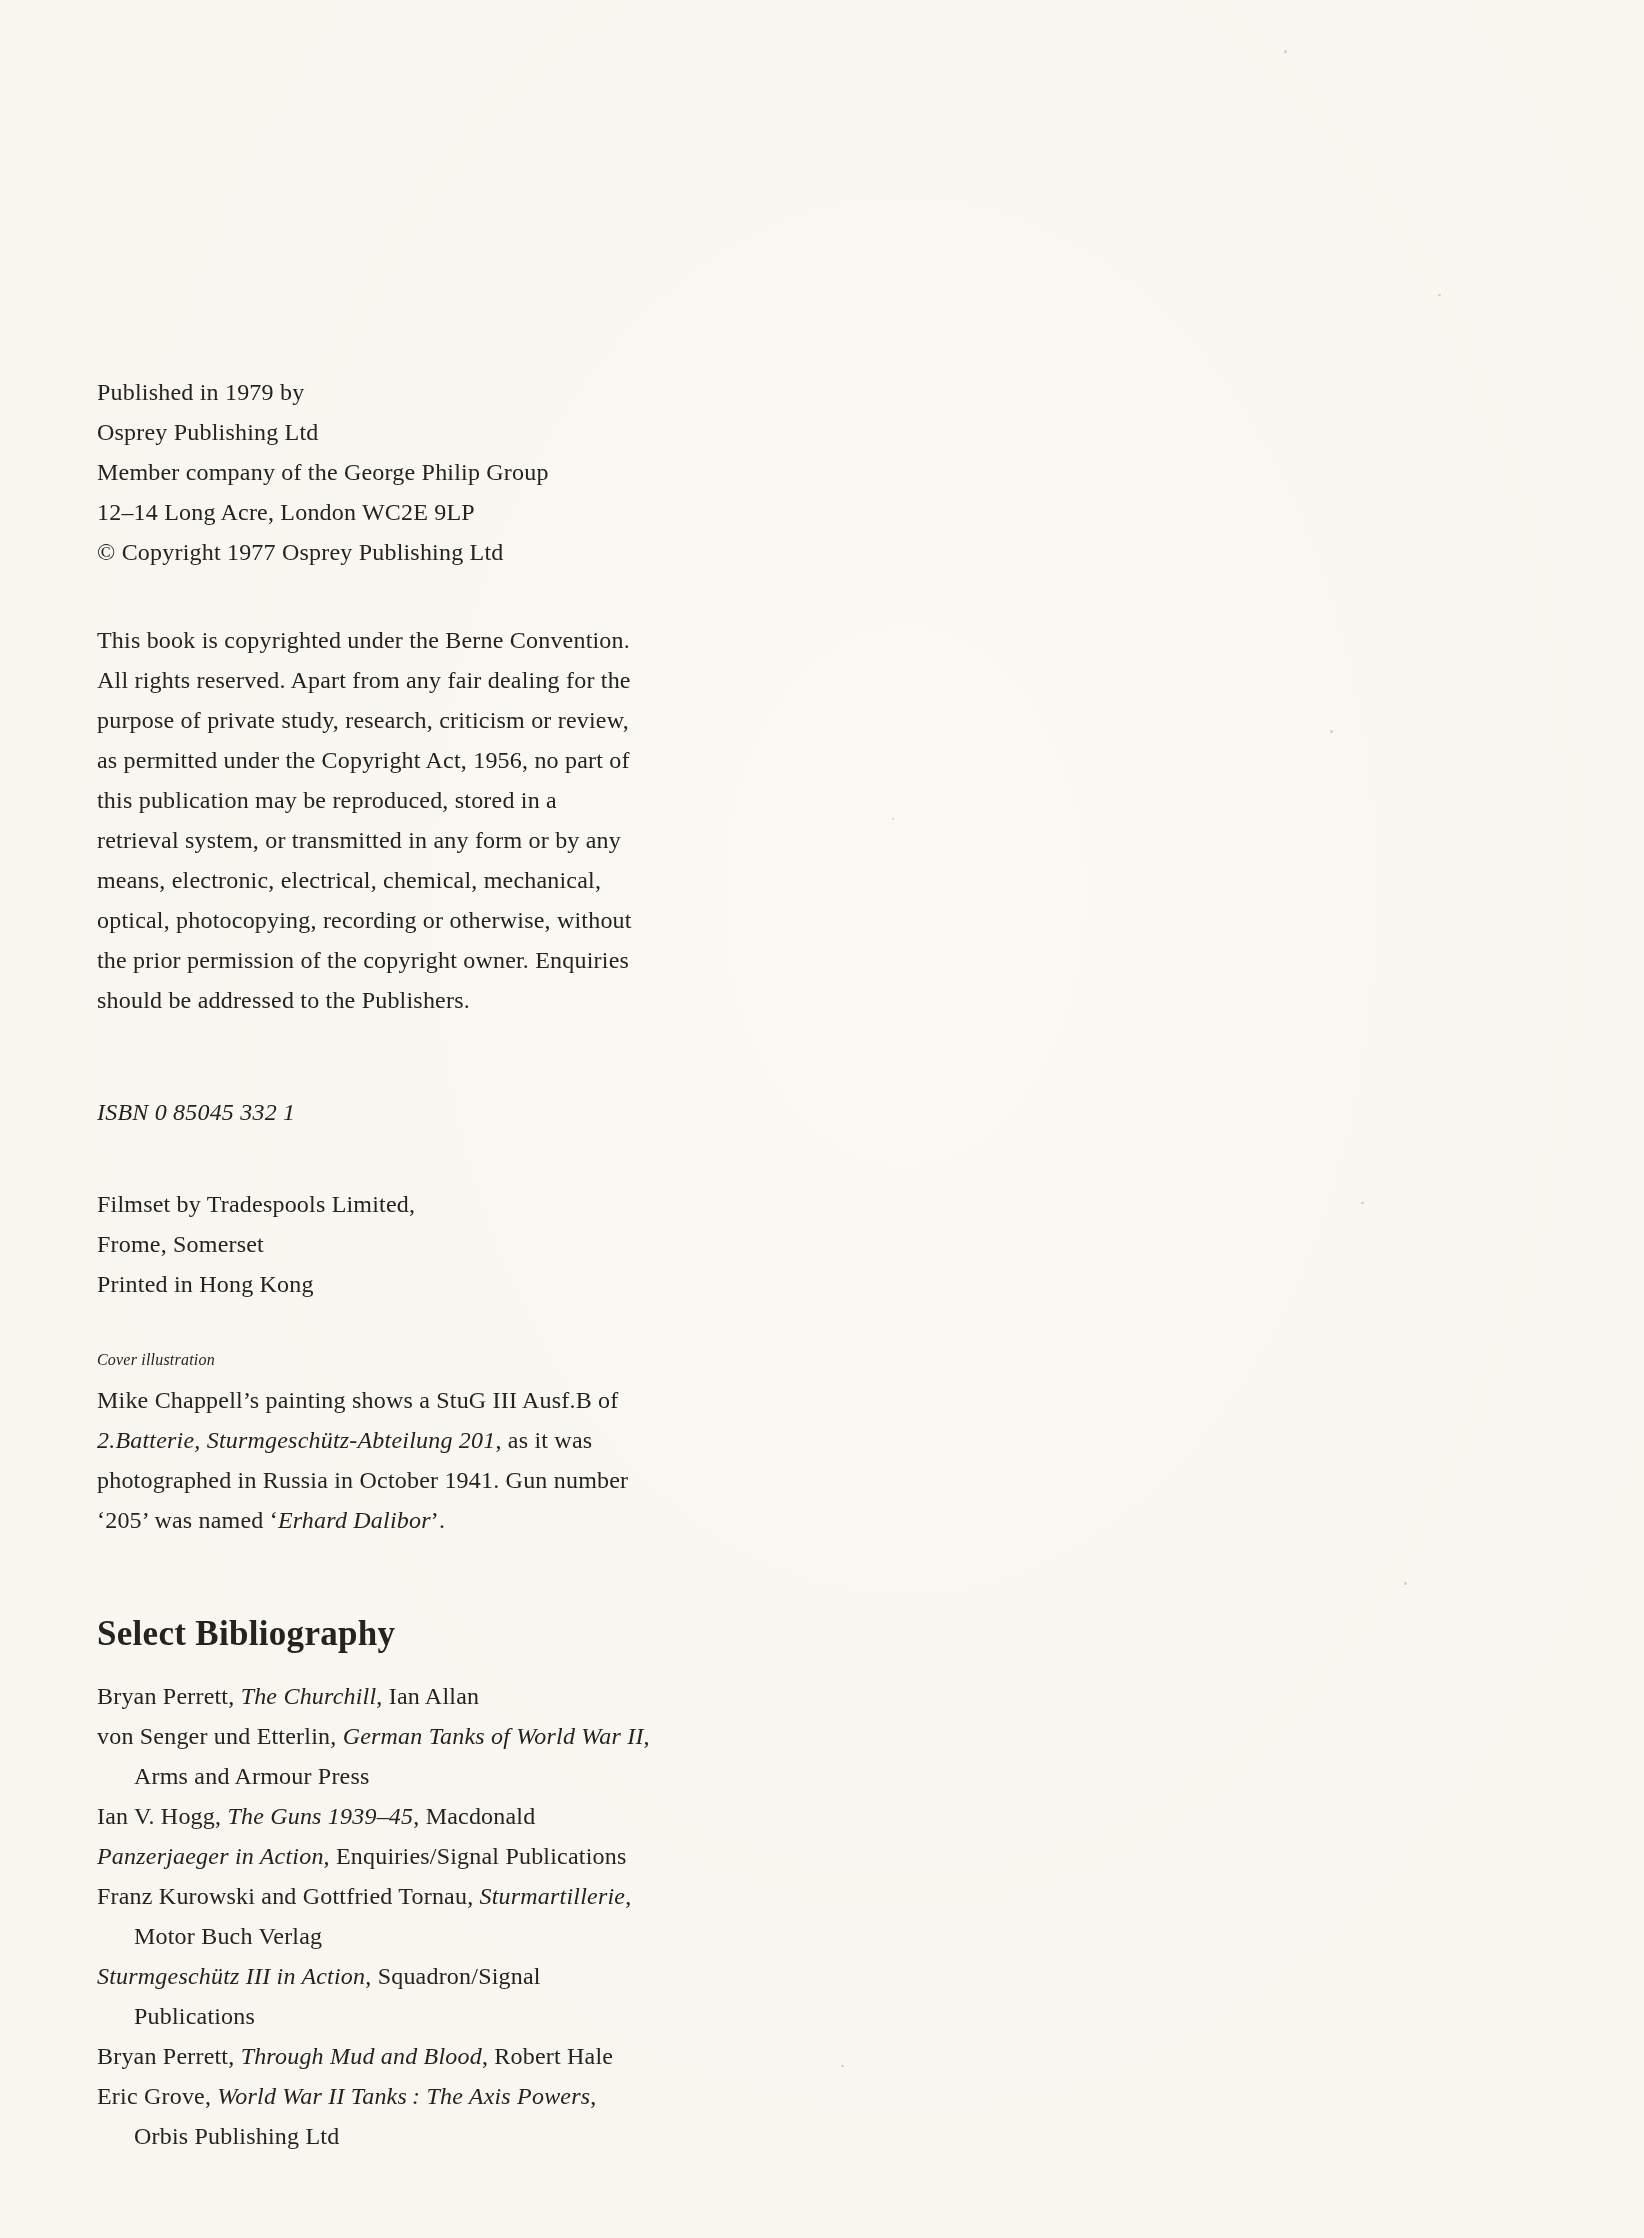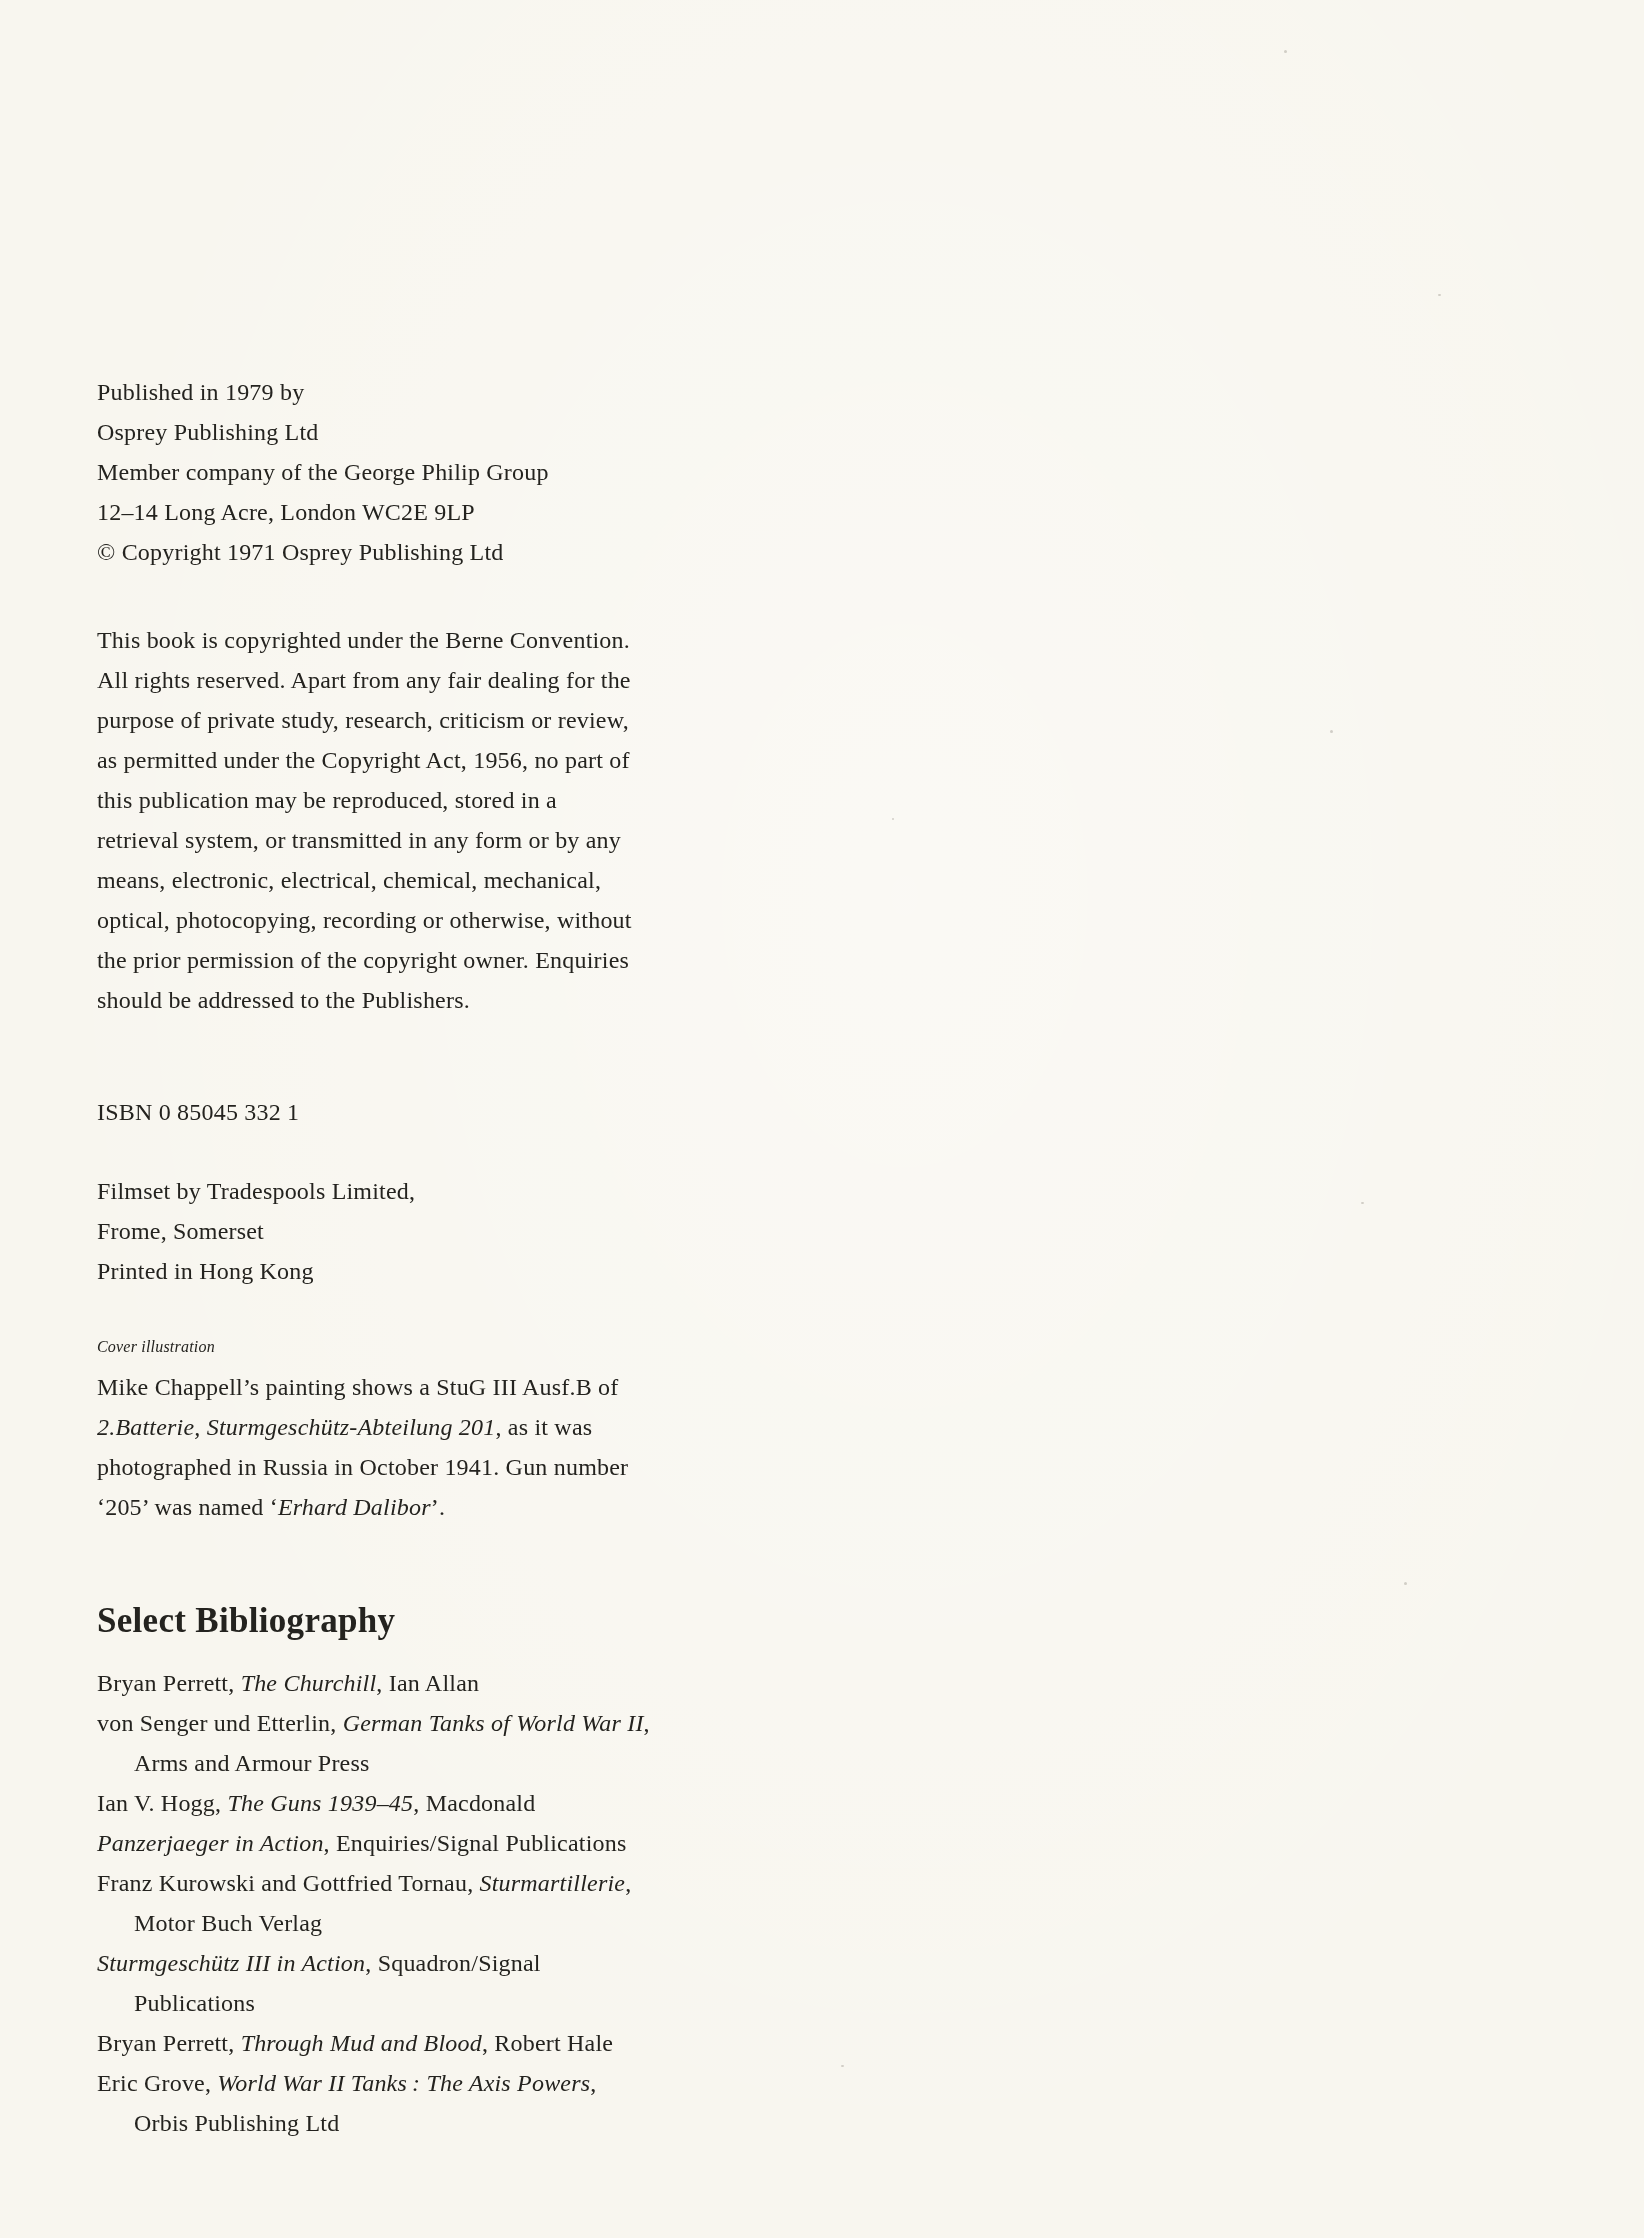--- a/index.html
+++ b/index.html
@@ -35,21 +35,21 @@
     white-space: nowrap;
   }
   .line.indent {
     padding-left: 37px;
   }
   .it {
     font-style: italic;
   }
   .block-imprint      { margin-bottom: 48px; }
   .block-copyright    { margin-bottom: 72px; }
-  .block-isbn         { margin-bottom: 39px; }
+  .block-isbn         { margin-bottom: 52px; font-style: italic; }
   .block-printing     { margin-bottom: 36px; }
   .block-cover        { margin-bottom: 72px; }
   .cover-heading {
     font-size: 16px;
     line-height: 40px;
     font-style: italic;
     letter-spacing: 0.2px;
   }
   .bib-heading {
     font-size: 35px;
@@ -85,21 +85,21 @@
   <span class="speck s6"></span>
   <span class="speck s7"></span>
 
   <div class="content">
 
     <div class="block-imprint">
         <div class="line">Published in 1979 by</div>
         <div class="line">Osprey Publishing Ltd</div>
         <div class="line">Member company of the George Philip Group</div>
         <div class="line">12–14 Long Acre, London WC2E 9LP</div>
-        <div class="line">© Copyright 1971 Osprey Publishing Ltd</div>
+        <div class="line">© Copyright 1977 Osprey Publishing Ltd</div>
       </div>
 
     <div class="block-copyright">
         <div class="line">This book is copyrighted under the Berne Convention.</div>
         <div class="line">All rights reserved. Apart from any fair dealing for the</div>
         <div class="line">purpose of private study, research, criticism or review,</div>
         <div class="line">as permitted under the Copyright Act, 1956, no part of</div>
         <div class="line">this publication may be reproduced, stored in a</div>
         <div class="line">retrieval system, or transmitted in any form or by any</div>
         <div class="line">means, electronic, electrical, chemical, mechanical,</div>

